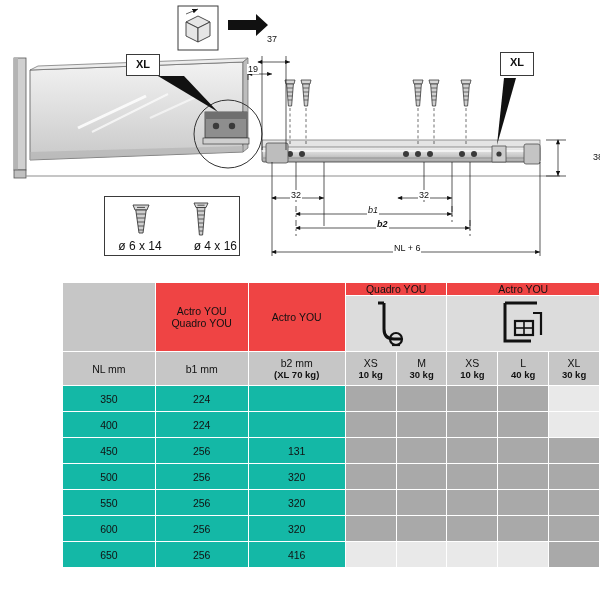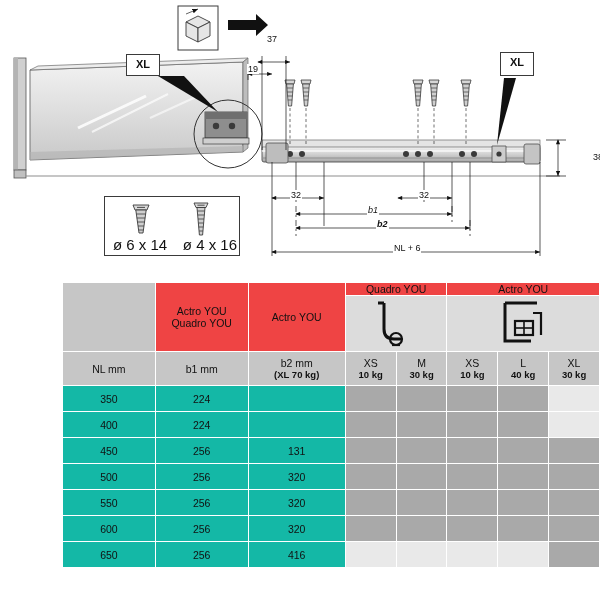--- a/index.html
+++ b/index.html
@@ -60,21 +60,21 @@
     left: 104px;
     top: 196px;
     width: 134px;
     height: 58px;
     border: 1px solid #3a3a3a;
     background: #ffffff;
   }
   .screw-legend .cap {
     position: absolute;
     bottom: 2px;
-    font-size: 15px;
+    font-size: 12px;
     color: #111;
     width: 66px;
     text-align: center;
   }
 
   
   #table-wrap {
     position: absolute;
     left: 62px;
     top: 282px;

